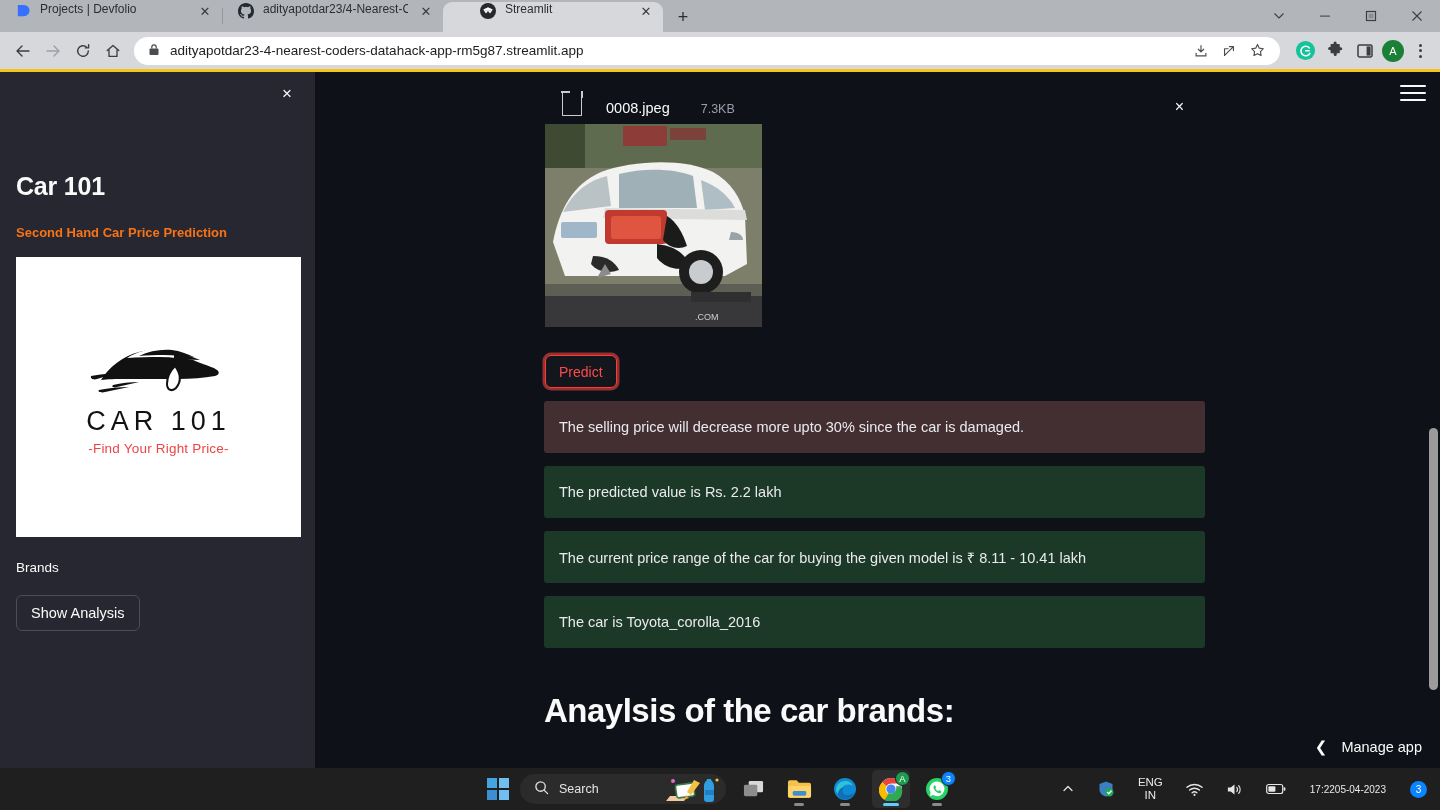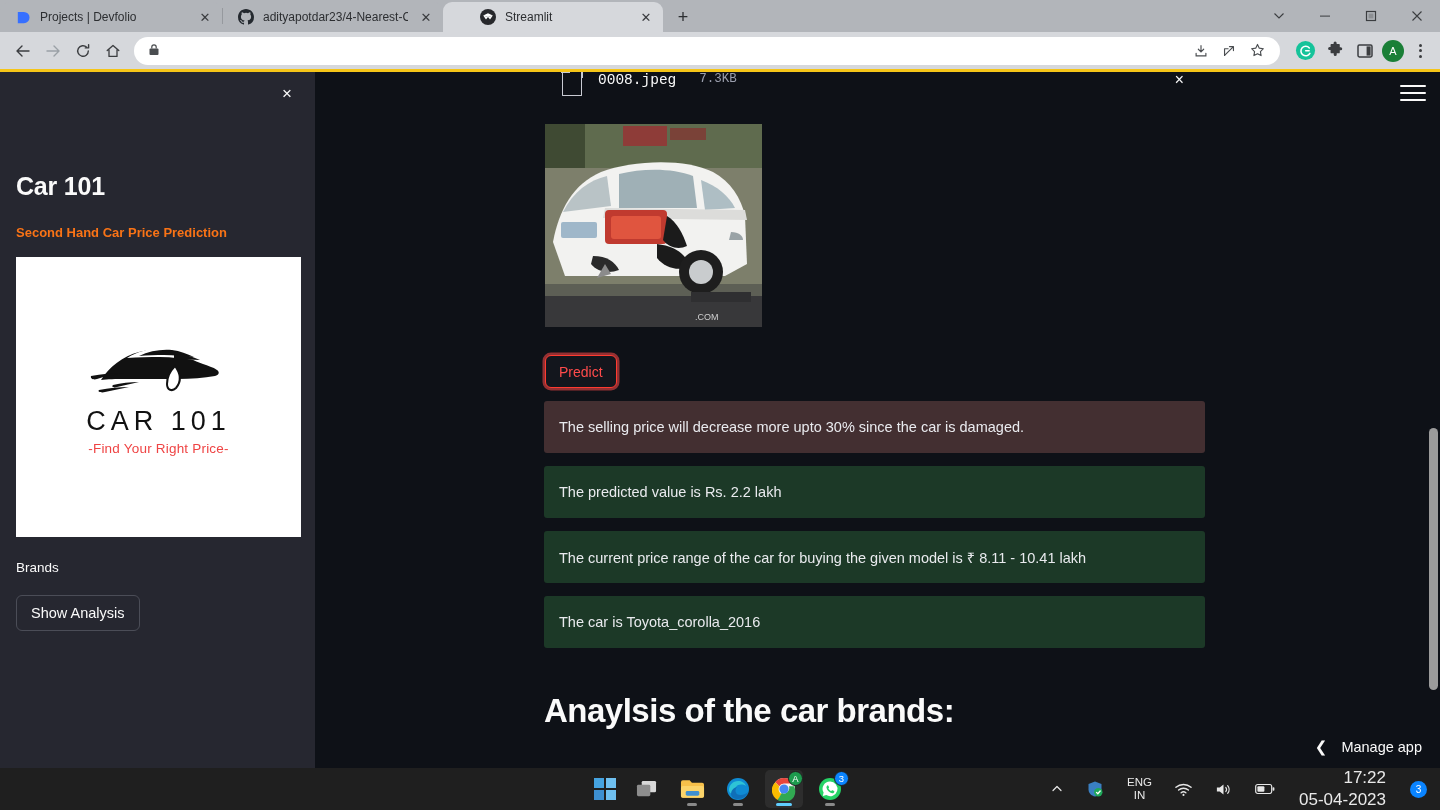--- a/index.html
+++ b/index.html
@@ -14,21 +14,21 @@
   .browser { position: absolute; inset: 0; }
 
   .tabstrip {
     position: absolute; top: 0; left: 0; right: 0; height: 32px;
     background: #b2b5ba;
     display: flex; align-items: flex-end;
   }
   .tab {
     position: relative;
     height: 30px; width: 228px;
-    display: flex; align-items: center;
+    display: flex; align-items: flex-start;
     padding: 0 8px 0 14px;
     border-radius: 9px 9px 0 0;
     background: #b2b5ba;
     gap: 9px;
   }
   .tab.active { background: #d6d8dc; padding-left: 36px; }
   .tab-fav { width: 17px; height: 17px; flex: 0 0 17px; display:flex; align-items:center; justify-content:center; }
   .tab-title {
     flex: 1 1 auto; font-size: 12px; color: #2c2e31;
     white-space: nowrap; overflow: hidden; text-overflow: clip;
@@ -128,21 +128,21 @@
     overflow: hidden;
   }
   .hamburger {
     position: absolute; right: 14px; top: 10px; width: 26px; height: 22px;
     display: flex; flex-direction: column; justify-content: space-between; padding: 3px 0;
   }
   .hamburger i { display: block; height: 2px; background: #fafafa; border-radius: 1px; }
 
   .main-col { position: absolute; left: 229px; top: 0; width: 662px; }
 
-  .fileitem { display: flex; align-items: flex-start; height: 44px; gap: 16px; padding-left: 18px; font-family: Liberation Mono, monospace; }
+  .fileitem { display: flex; align-items: flex-end; height: 44px; gap: 24px; padding-left: 18px; }
   .file-ico { width: 20px; height: 24px; position: relative; }
   .file-ico span {
     position: absolute; inset: 0;
     border: 1.6px solid #c9cbd3; border-top-color: transparent;
     border-radius: 1px;
   }
   .file-ico span::before{
     content:""; position:absolute; left:-1.6px; top:-1.6px; width: 9px; height: 1.6px; background:#c9cbd3;
   }
   .file-ico span::after{
@@ -220,21 +220,21 @@
     position: absolute; top: 1px; right: 0px; min-width: 15px; height: 15px;
     border-radius: 8px; background: #0a84ff; color: #fff; font-size: 9.5px;
     display: flex; align-items: center; justify-content: center; padding: 0 3px;
     border: 1.5px solid #1f1f1f;
   }
   .tray {
     position: absolute; right: 6px; display: flex; align-items: center; gap: 9px; height: 42px;
   }
   .tray-item { padding: 0 7px; display: flex; align-items: center; justify-content: center; color: #e6e6e6; height: 42px;}
   .lang { display: flex; flex-direction: column; align-items: center; font-size: 11.5px; color: #e9e9e9; line-height: 1.15; }
-  .clock { display: flex; flex-direction: column; align-items: flex-end; font-size: 17px; color: #e9e9e9; line-height: 1.3; padding: 0 8px; }
+  .clock { display: flex; flex-direction: row; align-items: flex-end; font-size: 10px; color: #e9e9e9; line-height: 1.3; padding: 0 8px; }
   .notifbadge {
     width: 17px; height: 17px; border-radius: 50%; background: #0a84ff;
     color: #fff; font-size: 10px; display:flex; align-items:center; justify-content:center;
   }
 </style>
 </head>
 <body>
 
 <div class="browser">
 
@@ -320,20 +320,21 @@
         </svg>
     </div>
 
     <div class="omnibox">
       <span>
         <svg width="12" height="13" viewBox="0 0 12 13">
             <rect x="1.5" y="5.5" width="9" height="6.5" rx="1" fill="#4a4d50"></rect>
             <path d="M3.8 5.5V4a2.2 2.2 0 0 1 4.4 0v1.5" stroke="#4a4d50" stroke-width="1.2" fill="none"></path>
           </svg>
       </span>
+      <span class="url">adityapotdar23-4-nearest-coders-datahack-app-rm5g87.streamlit.app</span>
       <span class="omni-right">
         <span class="ext">
           <svg width="16" height="16" viewBox="0 0 18 18">
               <path d="M9 3v7m0 0-3-3m3 3 3-3" stroke="#4a4d50" stroke-width="1.3" fill="none" stroke-linecap="round" stroke-linejoin="round"></path>
               <path d="M3.5 11.5v3h11v-3" stroke="#4a4d50" stroke-width="1.3" fill="none" stroke-linecap="round"></path>
             </svg>
         </span>
         <span class="ext">
           <svg width="16" height="16" viewBox="0 0 18 18">
               <path d="M4 14V6.5h4" stroke="#4a4d50" stroke-width="1.3" fill="none" stroke-linecap="round" stroke-linejoin="round"></path>
@@ -478,20 +479,41 @@
   <div class="taskbar">
     <div class="tb-center">
       <div class="start">
         <svg width="22" height="22" viewBox="0 0 22 22">
           <rect x="0" y="0" width="10" height="10" fill="#45a3e0"></rect>
           <rect x="12" y="0" width="10" height="10" fill="#6fc0f0"></rect>
           <rect x="0" y="12" width="10" height="10" fill="#3d8fd0"></rect>
           <rect x="12" y="12" width="10" height="10" fill="#6fc0f0"></rect>
         </svg>
       </div>
+      <div class="search-pill">
+        <span>
+          <svg width="15" height="15" viewBox="0 0 16 16">
+              <circle cx="7" cy="7" r="5" fill="none" stroke="#e3e3e3" stroke-width="1.4"></circle>
+              <path d="M10.8 10.8 14.5 14.5" stroke="#e3e3e3" stroke-width="1.4" stroke-linecap="round"></path>
+            </svg>
+        </span>
+        <span class="stext">Search</span>
+        <span style="margin-left:auto;display:flex;align-items:flex-end;">
+          <svg width="58" height="30" viewBox="0 0 58 30">
+            <path d="M2 27 L20 27 L24 22 L6 22 Z" fill="#f0c9a0"></path>
+            <rect x="12" y="10" width="18" height="13" rx="2" fill="#fff" stroke="#3a7d44" stroke-width="1.6" transform="rotate(-8 21 16)"></rect>
+            <path d="M30 6 l6 3 -9 12 -4 -3 z" fill="#f3c244"></path>
+            <path d="M22 21 l-2 5 5-2 z" fill="#d9a43a"></path>
+            <path d="M40 12 c0-4 3-5 3-7 h4 c0 2 3 3 3 7 v13 a3 3 0 0 1-3 3 h-4 a3 3 0 0 1-3-3 z" fill="#2f9de0"></path>
+            <rect x="41" y="16" width="9" height="5" fill="#1f7fc0"></rect>
+            <circle cx="9" cy="7" r="2" fill="#e06bd0"></circle>
+            <circle cx="53" cy="6" r="1.6" fill="#f3c244"></circle>
+          </svg>
+        </span>
+      </div>
       <div class="tb-app">
         <svg width="23" height="21" viewBox="0 0 24 22">
             <rect x="7" y="2" width="15" height="12" rx="1.5" fill="#d8d8d8"></rect>
             <rect x="2" y="6" width="14" height="12" rx="1.5" fill="#8d8d8d"></rect>
           </svg>
       </div>
       <div class="tb-app">
         <svg width="25" height="22" viewBox="0 0 26 22">
             <path d="M1 4a2 2 0 0 1 2-2h7l2.4 2.6H23a2 2 0 0 1 2 2V18a2 2 0 0 1-2 2H3a2 2 0 0 1-2-2z" fill="#f7c04a"></path>
             <rect x="1" y="8" width="24" height="12" rx="2" fill="#fcd46a"></rect>

